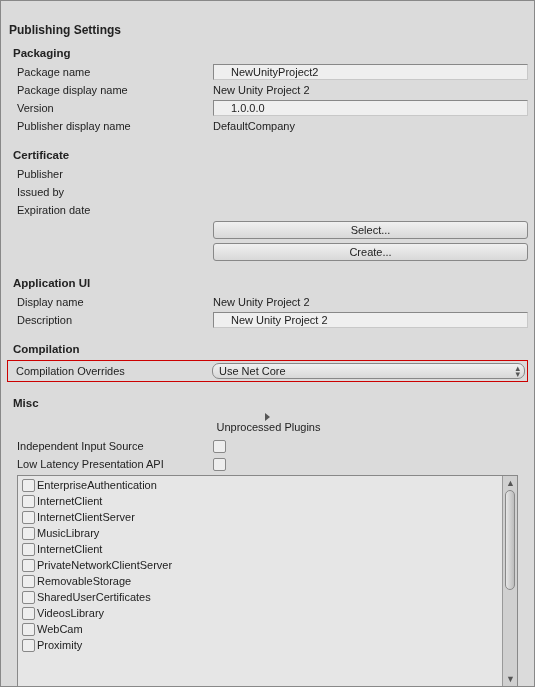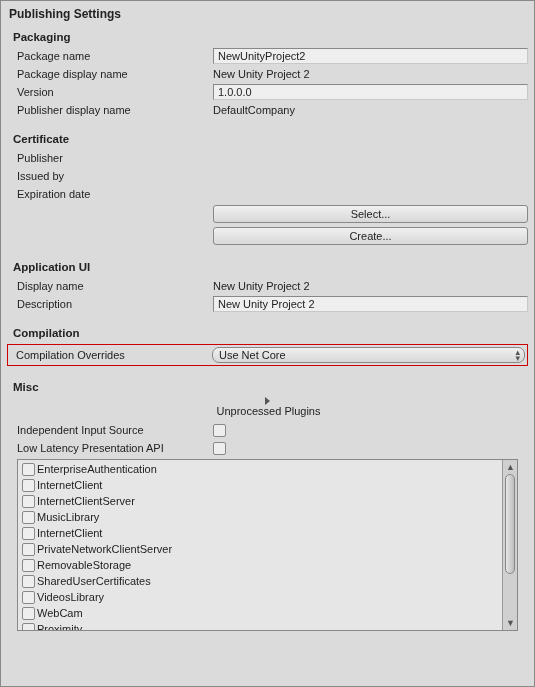--- a/index.html
+++ b/index.html
@@ -16,20 +16,21 @@
     background: #dbdbdb;
     border: 1px solid #888;
     width: 535px;
     height: 687px;
     padding: 4px 6px 6px 6px;
   }
   .title {
     font-weight: bold;
     font-size: 12px;
     padding: 2px 2px 6px 2px;
+    margin-top: 16px;
   }
   .section-title {
     font-weight: bold;
     font-size: 11.5px;
     padding: 4px 2px 4px 6px;
   }
   .row {
     display: flex;
     align-items: center;
     height: 18px;
@@ -39,21 +40,21 @@
     width: 196px;
     flex-shrink: 0;
   }
   .row-value {
     flex: 1;
   }
   .text-input {
     width: 100%;
     height: 16px;
     font-size: 11px;
-    padding: 0 4px;
+    padding: 0 17px;
     background: #efefef;
     border-top: 1px solid #888;
     border-left: 1px solid #888;
     border-right: 1px solid #c8c8c8;
     border-bottom: 1px solid #c8c8c8;
     color: #222;
   }
   .wide-button {
     width: 100%;
     height: 18px;
@@ -122,21 +123,21 @@
   }
   .chk-row .row-label { width: 196px; flex-shrink: 0; }
   .chk-box {
     width: 13px; height: 13px;
     border: 1px solid #888;
     background: #eee;
     border-radius: 2px;
   }
   .cap-container {
     margin: 2px 10px 0 10px;
-    height: 172px;
+    height: 212px;
     display: flex;
     border: 1px solid #888;
     background: #e6e6e6;
     justify-content: space-between;
   }
   .cap-list {
     flex: 1;
     overflow: hidden;
     padding: 1px 2px;
   }

